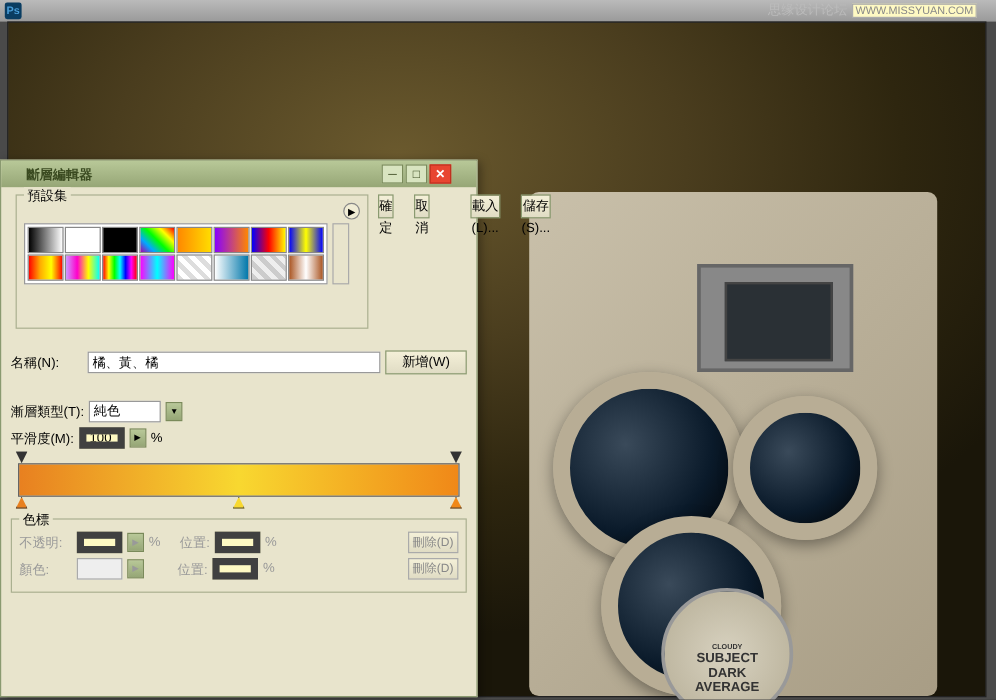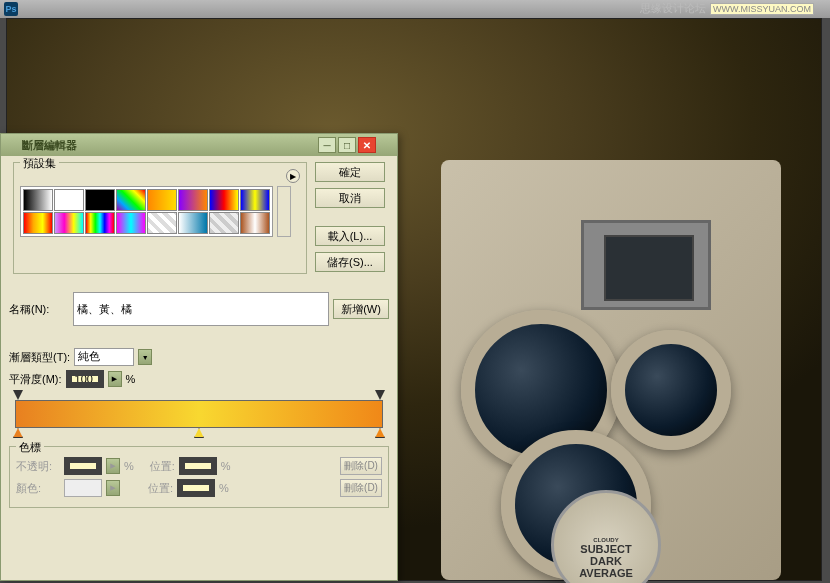--- a/index.html
+++ b/index.html
@@ -20,32 +20,32 @@
 .vf-inner{position:absolute;top:12px;left:20px;width:90px;height:66px;background:#2a3035;border:2px solid #444}
 .dial{position:absolute;bottom:-20px;right:120px;width:110px;height:110px;border-radius:50%;background:radial-gradient(#d8d2c0,#b5ad95);border:3px solid #999}
 .dial-text{position:absolute;bottom:18px;width:100%;text-align:center;font-size:7px;color:#333;font-weight:bold}
 .dialog{position:absolute;top:133px;left:0;width:398px;height:448px;background:#e8e4cc;border:1px solid #8a9a70;box-shadow:2px 2px 8px rgba(0,0,0,0.4)}
 .dlg-title{height:22px;background:linear-gradient(#b8c898,#96a676);display:flex;align-items:center;padding:0 21px;color:#3a4a20;font-weight:bold}
 .dlg-title-text{flex:1}
 .title-btn{width:18px;height:16px;margin-left:2px;border:1px solid #7a8a5a;background:#d8e4c0;display:flex;align-items:center;justify-content:center;font-size:10px}
 .title-btn.close{background:#e84530;color:#fff;border-color:#c03020}
 .dlg-body{padding:6px 12px;display:flex;gap:8px}
 .dlg-left{flex:1}
-.dlg-right{width:70px;display:flex;flex-direction:column;gap:6px}
+.dlg-right{width:70px;display:flex;flex-direction:row;gap:17px}
 .dlg-btn{height:20px;background:linear-gradient(#f4f0d8,#e0dcc4);border:1px solid #8a9a70;text-align:center;line-height:18px;cursor:pointer}
 .fieldset{border:1px solid #aab090;padding:6px;position:relative;margin-bottom:8px}
 .fieldset-label{position:absolute;top:-7px;left:6px;background:#e8e4cc;padding:0 3px;font-size:11px}
 .presets{display:flex;gap:4px}
 .preset-grid{display:grid;grid-template-columns:repeat(8,30px);grid-template-rows:repeat(2,22px);gap:1px;background:#fff;padding:2px;border:1px solid #999}
 .preset{border:1px solid #888}
 .scroll{width:14px;background:#e8e4cc;border:1px solid #aaa}
 .arrow-btn{width:14px;height:14px;border:1px solid #888;border-radius:50%;background:#f0ecd4;margin-left:auto;display:flex;align-items:center;justify-content:center;font-size:8px}
 .row{display:flex;align-items:center;gap:4px;margin:4px 0}
 .label{min-width:60px}
-.text-input{flex:1;height:18px;background:#fff;border:1px solid #999;padding:16px 3px}
+.text-input{flex:1;height:18px;background:#fff;border:1px solid #999;padding:0 3px}
 .num-input{width:38px;height:18px;background:#fef9c3;border:6px solid #404040;padding:0 3px}
 .dropdown{width:60px;height:18px;background:#fff;border:1px solid #999;display:flex;padding:0 3px}
 .dd-arrow{width:14px;height:16px;background:linear-gradient(#b8c898,#96a676);border:1px solid #7a8a5a;display:flex;align-items:center;justify-content:center;font-size:7px}
 .gradient-editor{margin-top:6px;padding:0 4px}
 .grad-bar{height:28px;border:1px solid #666;background:linear-gradient(90deg,#e88020 0%,#f8d830 50%,#f08818 100%);position:relative;margin:12px 2px}
 .stop-top{position:absolute;top:-11px;width:10px;height:10px;background:#333;clip-path:polygon(50% 100%,0 0,100% 0)}
 .stop-bot{position:absolute;bottom:-11px;width:10px;height:10px;background:#e88020;border:1px solid #333;clip-path:polygon(50% 0,100% 100%,0 100%)}
 .stops-section{margin-top:18px}
 .mini-btn{width:42px;height:18px;background:linear-gradient(#f4f0d8,#e0dcc4);border:1px solid #aaa;font-size:10px;color:#888}
 .disabled{color:#999}
@@ -127,21 +127,21 @@
       <div style="height:6px"></div>
       <div class="dlg-btn">載入(L)...</div>
       <div class="dlg-btn">儲存(S)...</div>
     </div>
   </div>
 
   <div style="padding:0 8px">
     <div class="row">
       <span class="label">名稱(N):</span>
       <input class="text-input" value="橘、黃、橘" style="">
-      <div class="dlg-btn" style="width:56px">新增(W)</div>
+      <div class="dlg-btn" style="width:68px">新增(W)</div>
     </div>
 
     <div style="height:14px"></div>
 
     <div class="row">
       <span>漸層類型(T):</span>
       <div class="dropdown">
           <span>純色</span>
         </div>
       <div class="dd-arrow">▼</div>

